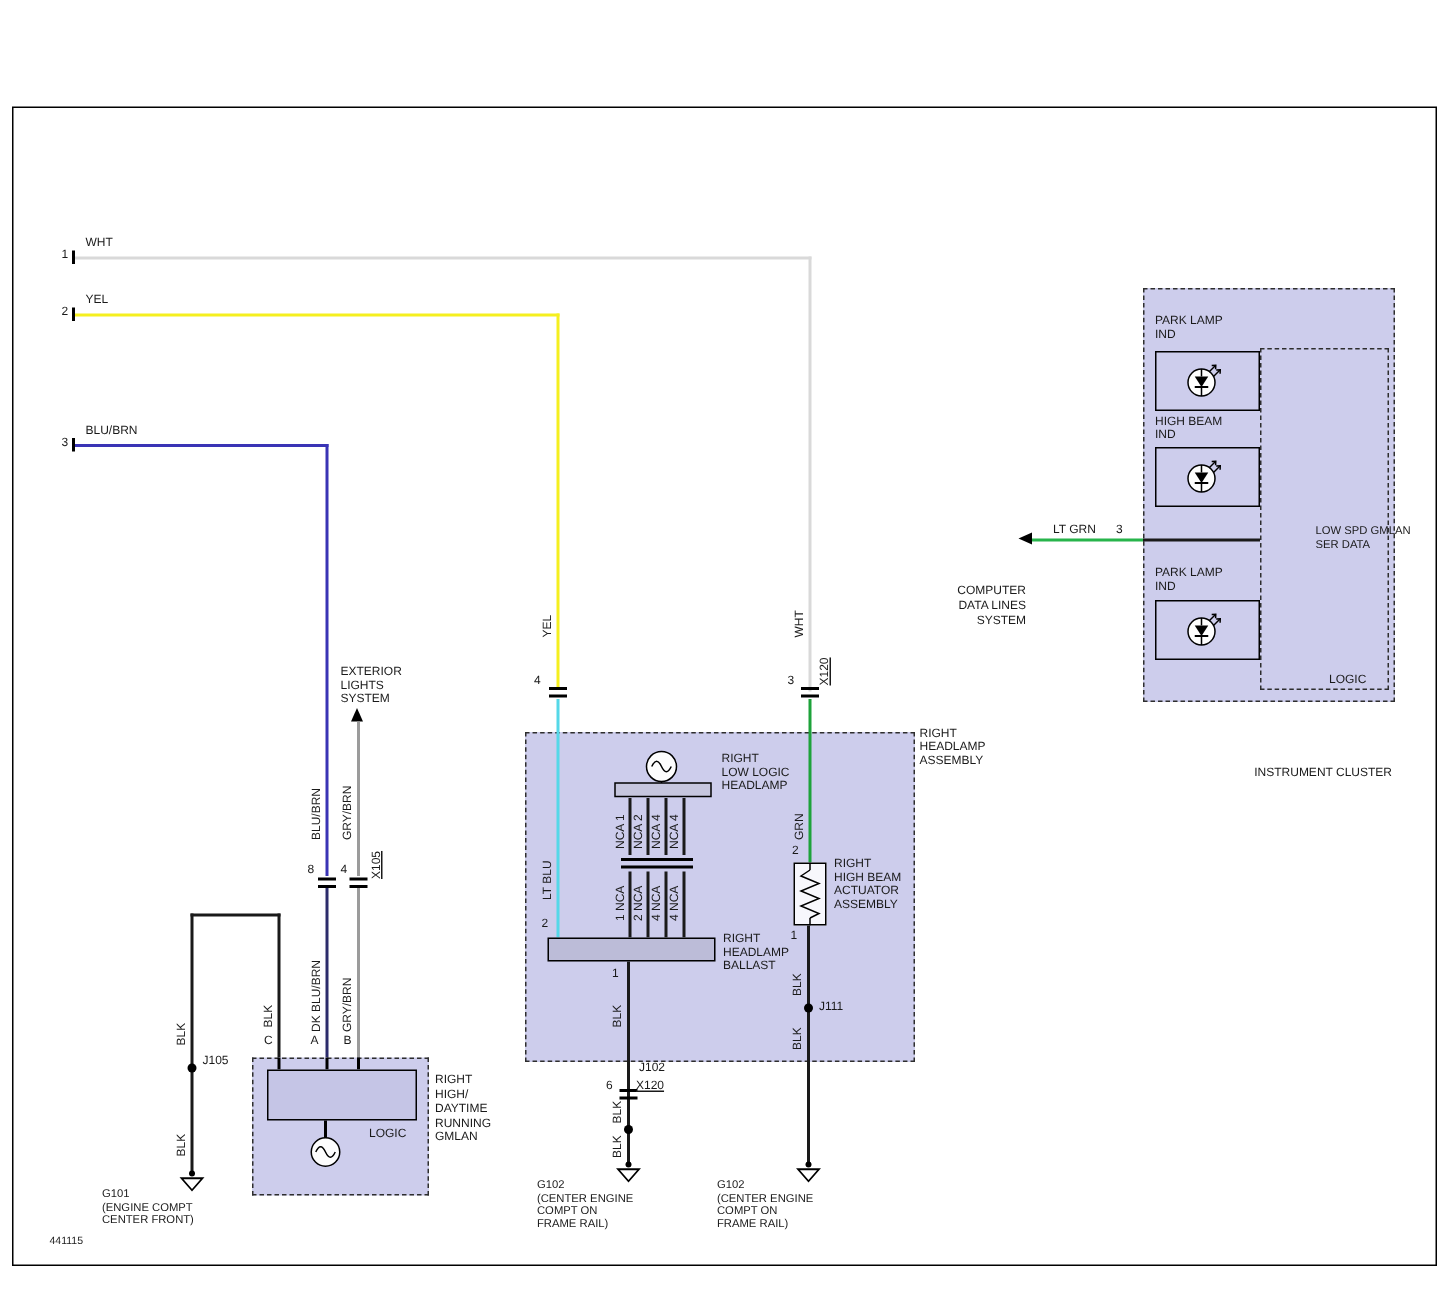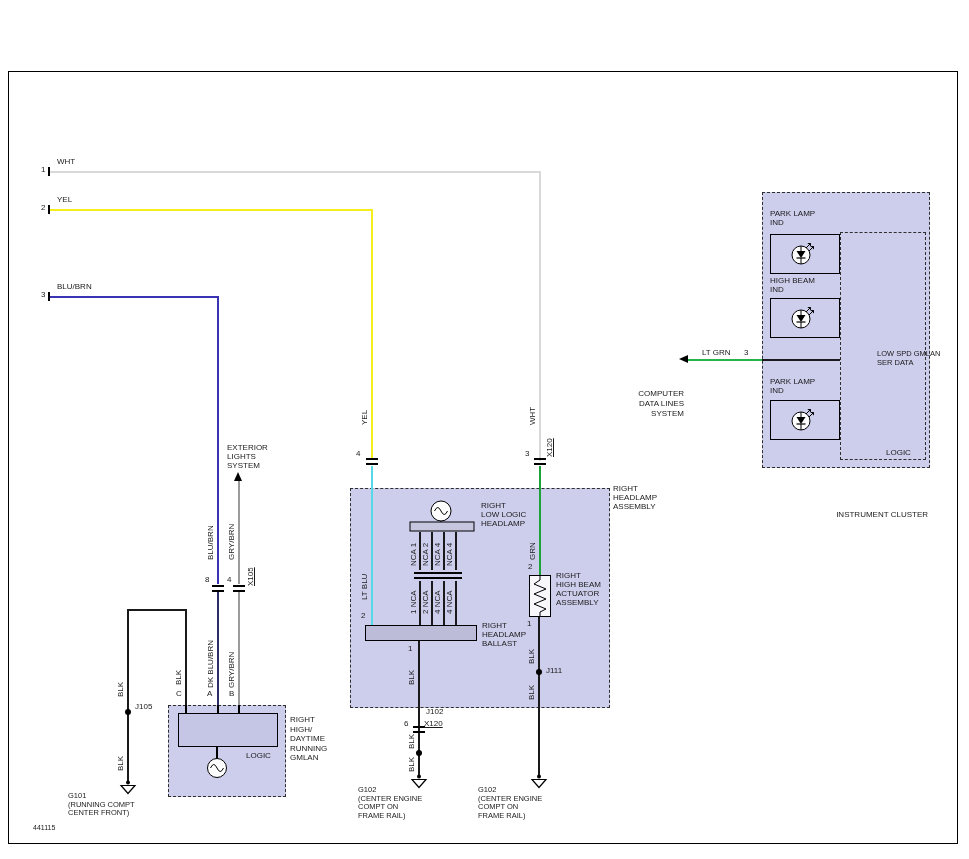--- a/index.html
+++ b/index.html
@@ -98,21 +98,21 @@
   <div class="vlbl" style="left:125px;top:688px">BLK</div>
   <div class="dot" style="left:125px;top:709px"></div>
   <div class="lbl" style="left:135px;top:702px">J105</div>
   <div class="vlbl" style="left:125px;top:762px">BLK</div>
   <svg class="sym" style="left:119px;top:780px" width="18" height="15" viewBox="0 0 18 15">
     <circle cx="9" cy="2.4" r="2" fill="#000"></circle>
     <path d="M2,5.5 L16,5.5 L9,13.5 Z" fill="none" stroke="#000" stroke-width="1.2"></path>
   </svg>
   <div class="lblblock ctr small" style="left:68px;top:792px;width:120px">
     <div>G101</div>
-    <div>(RUNNING COMPT</div>
+    <div>(ENGINE COMPT</div>
     <div>CENTER FRONT)</div>
   </div>
 
   <div class="lbl" style="left:176px;top:689px">C</div>
   <div class="lbl" style="left:207px;top:689px">A</div>
   <div class="lbl" style="left:229px;top:689px">B</div>
 
   <div class="dbox" style="left: 168px; top: 705px; width: 118px; height: 92px; background-color: rgb(205, 205, 236);"></div>
   <div class="tick" style="left:185px;top:705px;width:2px;height:8px"></div>
   <div class="tick" style="left:217px;top:705px;width:2px;height:8px"></div>

